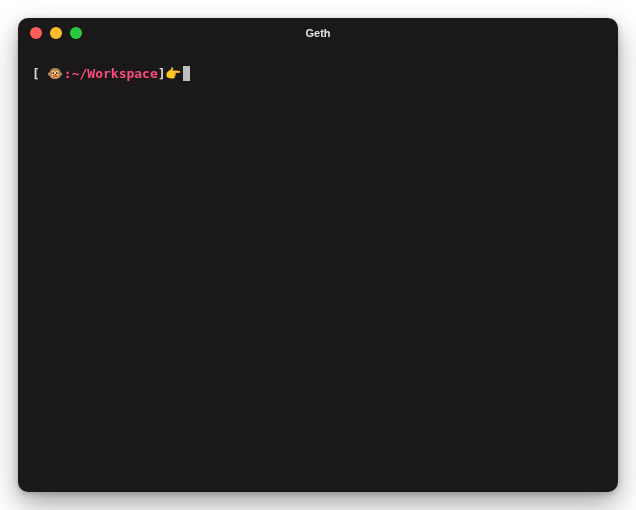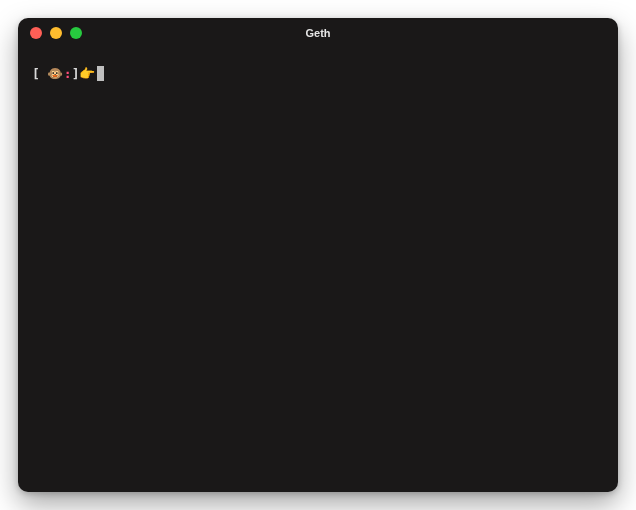--- a/index.html
+++ b/index.html
@@ -86,18 +86,19 @@
       <div class="traffic-light tl-min"></div>
       <div class="traffic-light tl-max"></div>
     </div>
     <div class="title">Geth</div>
   </div>
   <div class="terminal-body">
     <div class="prompt-line">
       <span class="br-open">[ </span>
       <span>🐵</span>
       <span class="path">:</span>
+      <span class="path">~/Workspace</span>
       <span class="br-close">]</span>
       <span class="point-emoji">👉</span>
       <span class="cursor"></span>
     </div>
   </div>
 </div>
 
 </body></html>

